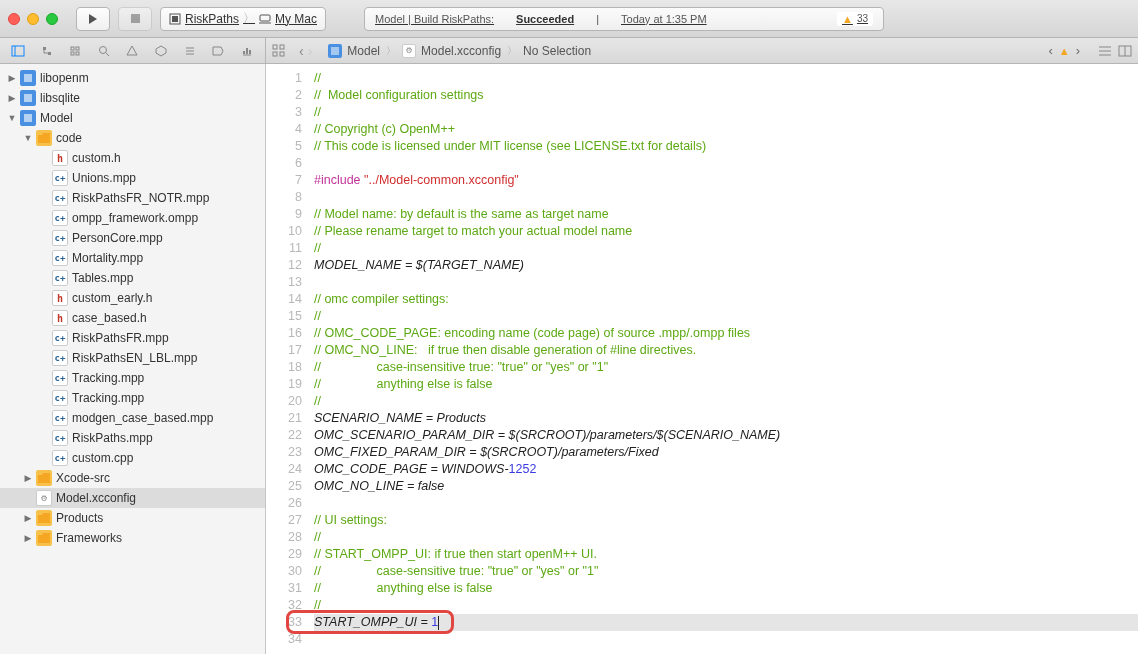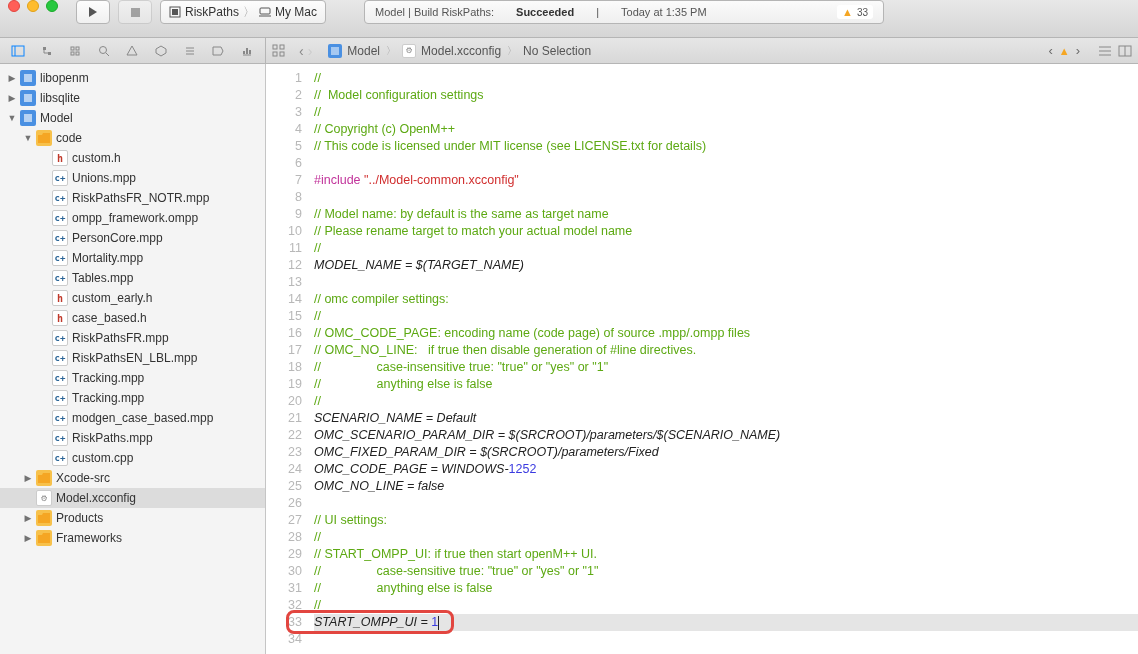--- a/index.html
+++ b/index.html
@@ -1,19 +1,19 @@
 <!DOCTYPE html>
 <html><head>
 <meta charset="utf-8">
 <style>
 * { margin: 0; padding: 0; box-sizing: border-box; font-family: -apple-system, "Helvetica Neue", Arial, sans-serif; }
 body { width: 1138px; height: 654px; background: #ececec; font-size: 12px; color: #333; overflow: hidden; }
 
 
-.toolbar { height: 38px; background: linear-gradient(#e8e8e8,#d5d5d5); border-bottom: 1px solid #b5b5b5; display: flex; align-items: flex-start; padding: 0 8px; gap: 8px; }
+.toolbar { height: 38px; background: linear-gradient(#e8e8e8,#d5d5d5); border-bottom: 1px solid #b5b5b5; display: flex; align-items: center; padding: 0 8px; gap: 8px; text-decoration: underline; }
 .traffic { display: flex; gap: 7px; margin-right: 10px; }
 .tl { width: 12px; height: 12px; border-radius: 50%; }
 .tl.red { background: #ff5f57; border:1px solid #e24640;} .tl.yel { background:#febc2e; border:1px solid #e1a116;} .tl.grn { background:#28c840; border:1px solid #1aab29;}
 .tb-btn { width: 34px; height: 24px; background: linear-gradient(#fdfdfd,#f0f0f0); border:1px solid #b5b5b5; border-radius:4px; display:flex; align-items:center; justify-content:center; font-size:12px; color:#555;}
 .tb-btn.disabled { opacity:.45;}
 .scheme { display:flex; align-items:center; background:linear-gradient(#fdfdfd,#f0f0f0); border:1px solid #b5b5b5; border-radius:4px; height:24px; padding:0 8px; gap:4px;}
 .scheme .sep { color:#999;}
 .status-pill { flex:1; max-width: 520px; margin-left: 30px; height:24px; background:linear-gradient(#fbfbfb,#efefef); border:1px solid #b5b5b5; border-radius:4px; display:flex; align-items:center; padding:0 10px; gap:22px; color:#555; font-size:11px;}
 .status-pill .succ { font-weight:600; color:#333;}
 .warn-badge { margin-left:auto; background:#fff; border-radius:3px; padding:1px 5px; display:flex; align-items:center; gap:4px; font-size:10px; color:#555;}
@@ -407,21 +407,21 @@
         <div class="line"><span class="cm">//</span></div>
         <div class="line"><span class="plain">MODEL_NAME = $(TARGET_NAME)</span></div>
         <div class="line"></div>
         <div class="line"><span class="cm">// omc compiler settings:</span></div>
         <div class="line"><span class="cm">//</span></div>
         <div class="line"><span class="cm">// OMC_CODE_PAGE: encoding name (code page) of source .mpp/.ompp files</span></div>
         <div class="line"><span class="cm">// OMC_NO_LINE:   if true then disable generation of #line directives.</span></div>
         <div class="line"><span class="cm">//                case-insensitive true: "true" or "yes" or "1"</span></div>
         <div class="line"><span class="cm">//                anything else is false</span></div>
         <div class="line"><span class="cm">//</span></div>
-        <div class="line"><span class="plain">SCENARIO_NAME = Default</span></div>
+        <div class="line"><span class="plain">SCENARIO_NAME = Products</span></div>
         <div class="line"><span class="plain">OMC_SCENARIO_PARAM_DIR = $(SRCROOT)/parameters/$(SCENARIO_NAME)</span></div>
         <div class="line"><span class="plain">OMC_FIXED_PARAM_DIR = $(SRCROOT)/parameters/Fixed</span></div>
         <div class="line"><span class="plain">OMC_CODE_PAGE = WINDOWS-</span><span class="num">1252</span></div>
         <div class="line"><span class="plain">OMC_NO_LINE = false</span></div>
         <div class="line"></div>
         <div class="line"><span class="cm">// UI settings:</span></div>
         <div class="line"><span class="cm">//</span></div>
         <div class="line"><span class="cm">// START_OMPP_UI: if true then start openM++ UI.</span></div>
         <div class="line"><span class="cm">//                case-sensitive true: "true" or "yes" or "1"</span></div>
         <div class="line"><span class="cm">//                anything else is false</span></div>

